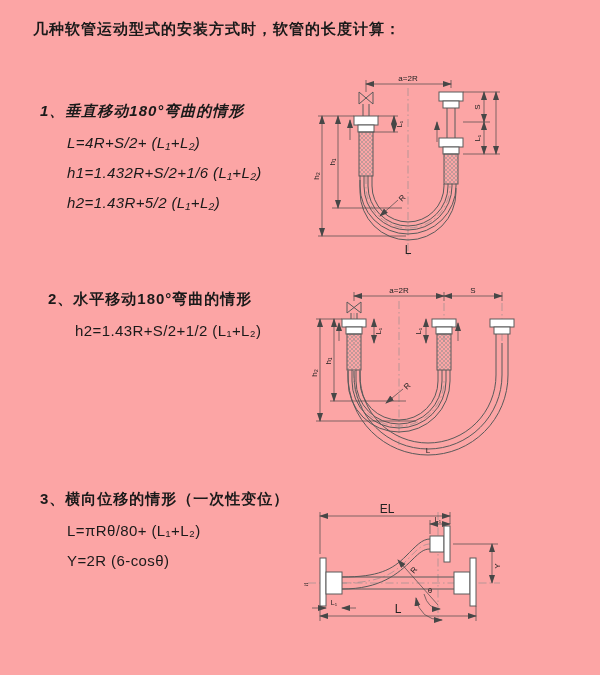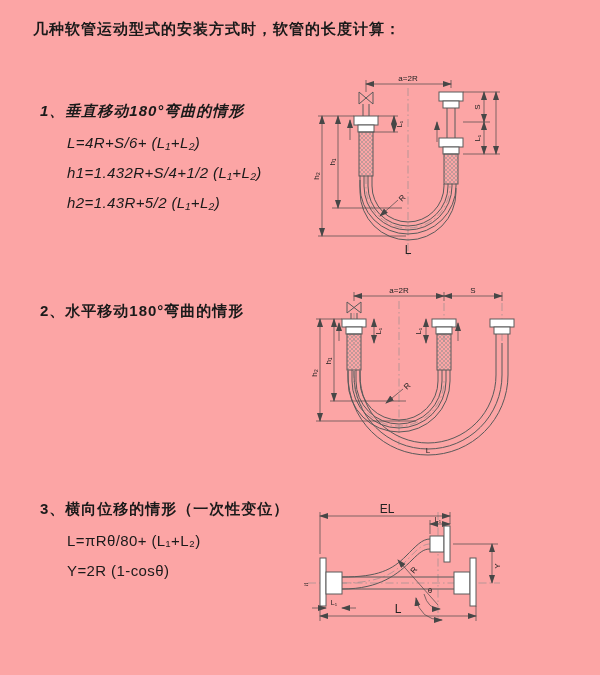--- a/index.html
+++ b/index.html
@@ -21,22 +21,22 @@
 </style>
 </head>
 <body>
 
 <div class="page">
 
   <div class="title">几种软管运动型式的安装方式时，软管的长度计算：</div>
 
   <div class="sec-text" style="top:102px;font-style:italic;">
     <div class="sec-heading">1、垂直移动180°弯曲的情形</div>
-    <div class="formula">L=4R+S/6+ (L₁+L₂)</div>
-    <div class="formula">h1=1.432R+S/4+1/2 (L₁+L₂)</div>
+    <div class="formula">L=4R+S/2+ (L₁+L₂)</div>
+    <div class="formula">h1=1.432R+S/2+1/6 (L₁+L₂)</div>
     <div class="formula">h2=1.43R+5/2 (L₁+L₂)</div>
   </div>
 
   <svg class="diag" style="left:306px;top:70px;" width="282" height="192" viewBox="0 0 282 192">
     <defs>
       <marker id="a1" markerWidth="9" markerHeight="8" refX="8" refY="3" orient="auto-start-reverse" markerUnits="userSpaceOnUse">
         <path d="M0,0L9,3L0,6z" fill="#474747"></path>
       </marker>
       <pattern id="hz1" width="4" height="4" patternUnits="userSpaceOnUse">
         <path d="M0,0L4,4M4,0L0,4" stroke="#8d8d8d" stroke-width="0.5"></path>
@@ -98,22 +98,23 @@
     <line x1="16" y1="46" x2="16" y2="166" class="dim" marker-start="url(#a1)" marker-end="url(#a1)"></line>
     <text transform="translate(29,92) rotate(-90)" text-anchor="middle" class="lbl">h₁</text>
     <text transform="translate(13,106) rotate(-90)" text-anchor="middle" class="lbl">h₂</text>
 
     <line x1="74" y1="146" x2="92" y2="130" class="dim" marker-start="url(#a1)"></line>
     <text transform="translate(96,132) rotate(-45)" class="lbl">R</text>
 
     <text x="102" y="184" text-anchor="middle" class="lbl-lg">L</text>
   </svg>
 
-  <div class="sec-text" style="top:302px;">
+  <div class="sec-text" style="top:290px;margin-left:8px;">
     <div class="sec-heading">2、水平移动180°弯曲的情形</div>
+    <div class="formula">h2=1.43R+S/2+1/2 (L₁+L₂)</div>
   </div>
 
   <svg class="diag" style="left:306px;top:283px;" width="282" height="178" viewBox="0 0 282 178">
     <defs>
       <marker id="a2" markerWidth="9" markerHeight="8" refX="8" refY="3" orient="auto-start-reverse" markerUnits="userSpaceOnUse">
         <path d="M0,0L9,3L0,6z" fill="#474747"></path>
       </marker>
       <pattern id="hz2" width="4" height="4" patternUnits="userSpaceOnUse">
         <path d="M0,0L4,4M4,0L0,4" stroke="#8d8d8d" stroke-width="0.5"></path>
       </pattern>
@@ -176,24 +177,24 @@
     <line x1="14" y1="36" x2="14" y2="138" class="dim" marker-start="url(#a2)" marker-end="url(#a2)"></line>
     <text transform="translate(25,78) rotate(-90)" text-anchor="middle" class="lbl">h₁</text>
     <text transform="translate(11,90) rotate(-90)" text-anchor="middle" class="lbl">h₂</text>
 
     <line x1="80" y1="120" x2="97" y2="106" class="dim" marker-start="url(#a2)"></line>
     <text transform="translate(101,107) rotate(-45)" class="lbl">R</text>
 
     <text x="122" y="170" text-anchor="middle" class="lbl">L</text>
   </svg>
 
-  <div class="sec-text" style="top:500px;">
+  <div class="sec-text" style="top:490px;">
     <div class="sec-heading">3、横向位移的情形（一次性变位）</div>
     <div class="formula">L=πRθ/80+ (L₁+L₂)</div>
-    <div class="formula">Y=2R (1-cosθ)</div>
+    <div class="formula">Y=2R (6-cosθ)</div>
   </div>
 
   <svg class="diag" style="left:292px;top:498px;" width="305" height="165" viewBox="0 0 305 165">
     <defs>
       <marker id="a3" markerWidth="9" markerHeight="8" refX="8" refY="3" orient="auto-start-reverse" markerUnits="userSpaceOnUse">
         <path d="M0,0L9,3L0,6z" fill="#474747"></path>
       </marker>
     </defs>
 
     <line x1="16" y1="85" x2="208" y2="85" class="cl"></line>

